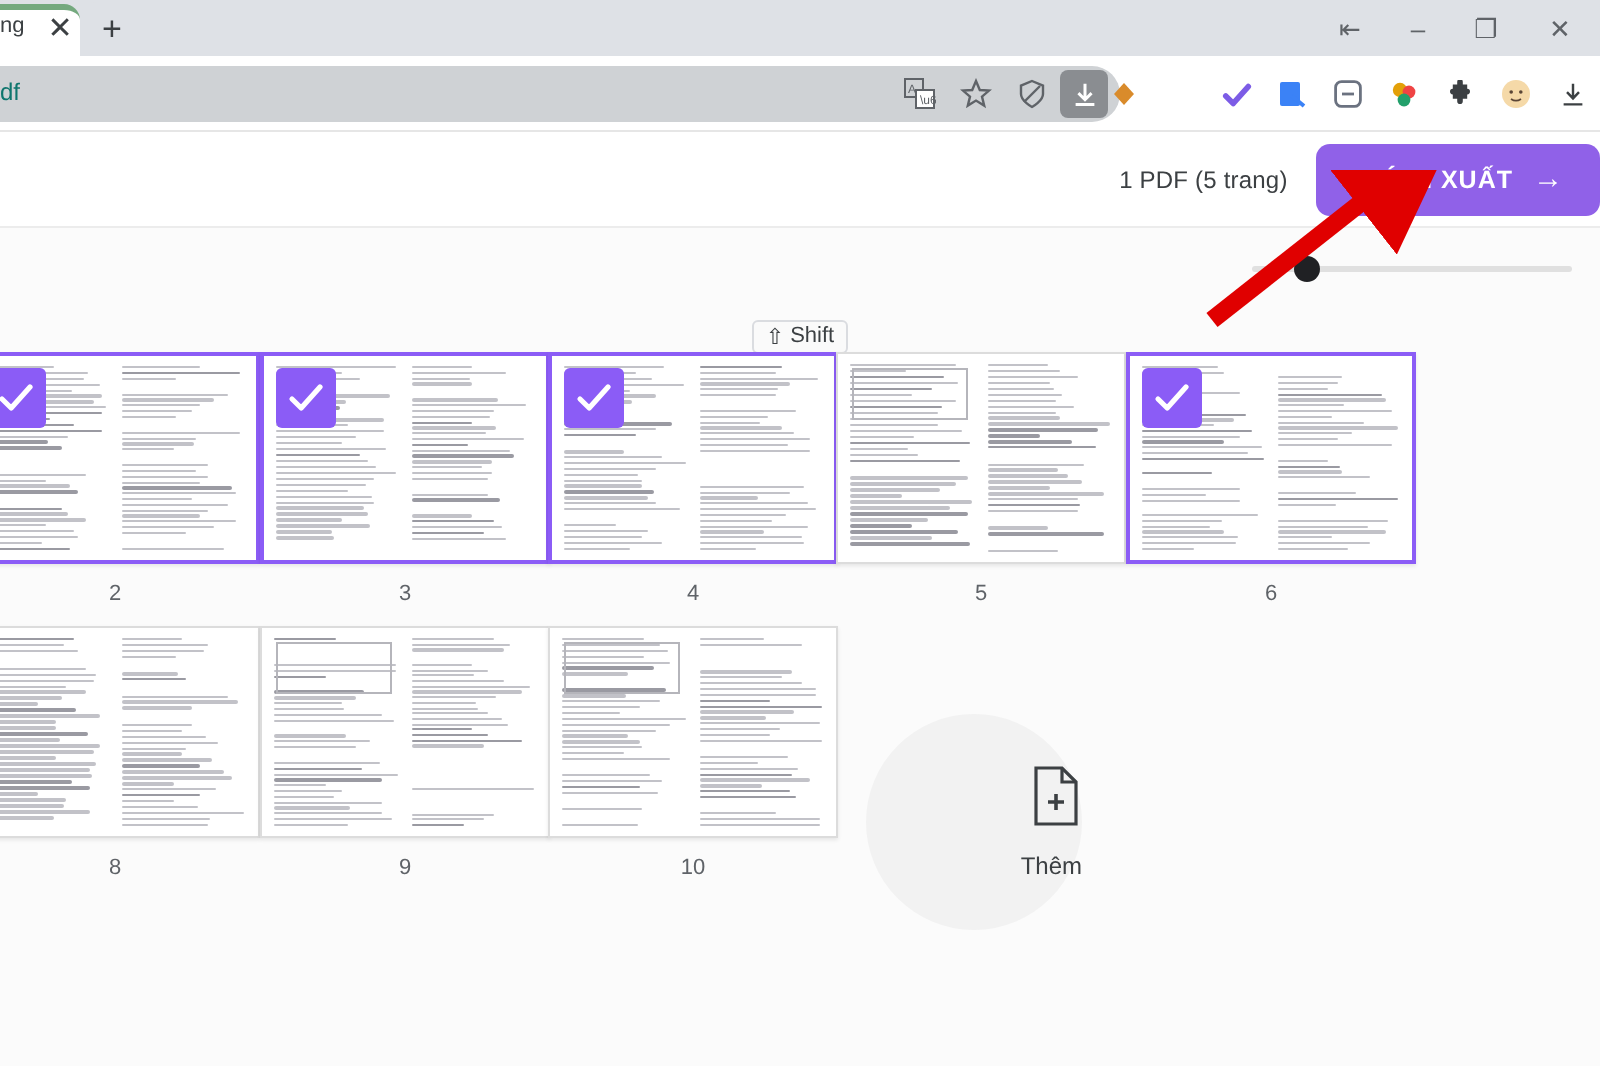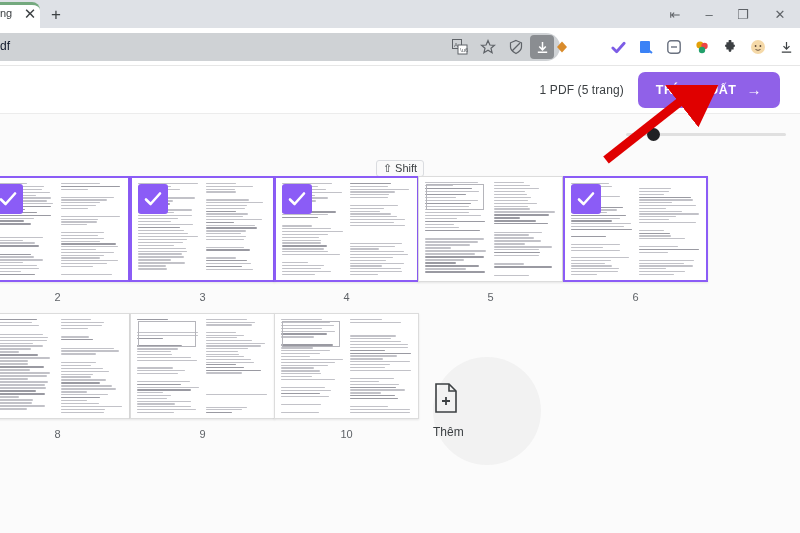--- a/index.html
+++ b/index.html
@@ -49,21 +49,21 @@
   .toolbar {
     position: absolute; left: 0; top: 28px; width: 800px; height: 38px;
     background: #ffffff; border-bottom: 1px solid #e6e6e6;
   }
   .omnibox {
     position: absolute; left: -200px; top: 5px; width: 760px; height: 28px;
     background: #cfd2d5; border-radius: 14px;
   }
   .omnibox-text {
     position: absolute; left: 0px; top: 39px; font-size: 12px;
-    color: #0f172a; width: 20px; overflow: hidden; white-space: nowrap;
+    color: #0f766e; width: 20px; overflow: hidden; white-space: nowrap;
   }
   .omni-icons {
     position: absolute; left: 446px; top: 32px;
     display: flex; align-items: center; gap: 0px; height: 30px;
   }
   .omni-icon {
     width: 28px; height: 28px; display: flex; align-items: center;
     justify-content: center; cursor: pointer;
   }
   .omni-icon.dl-active { background: #8a8d91; border-radius: 4px;
@@ -79,21 +79,21 @@
 
   
   .content {
     position: absolute; left: 0; top: 66px; width: 800px; height: 467px;
     background: #fbfbfb;
   }
   .action-bar {
     position: absolute; left: 0; top: 0; width: 800px; height: 48px;
     background: #ffffff; border-bottom: 1px solid #ececec;
     display: flex; align-items: center; justify-content: flex-end;
-    padding-right: 20px;
+    padding-right: 0;
   }
   .pdf-count {
     font-size: 12px; color: #3c4043; margin-right: 14px; letter-spacing: .1px;
   }
   .extract-btn {
     background: #9061e8; color: #ffffff; border: none; border-radius: 7px;
     height: 36px; padding: 0 18px; font-size: 12.5px; font-weight: bold;
     letter-spacing: .5px; display: flex; align-items: center; gap: 10px;
     cursor: pointer; font-family: "Liberation Sans", sans-serif;
   }
@@ -171,21 +171,21 @@
   }
   .check svg { width: 20px; height: 20px; }
   .boxed {
     position: absolute; left: 7px; top: 7px; width: 58px; height: 26px;
     border: 1px solid #b5b5bb; z-index: 2;
   }
 
   .add-btn {
     position: absolute; left: 433px; top: 291px; width: 108px; height: 108px;
     border-radius: 50%; background: #f2f2f2;
-    display: flex; flex-direction: column; align-items: flex-start;
+    display: flex; flex-direction: column; align-items: flex-end;
     justify-content: center; gap: 8px; cursor: pointer;
   }
   .add-btn .lbl { font-size: 12px; color: #3c4043; }
 
   .arrow-anno { position: absolute; left: 588px; top: 85px;
     width: 140px; height: 80px; pointer-events: none; z-index: 20; }
 </style>
 </head>
 <body>
 

